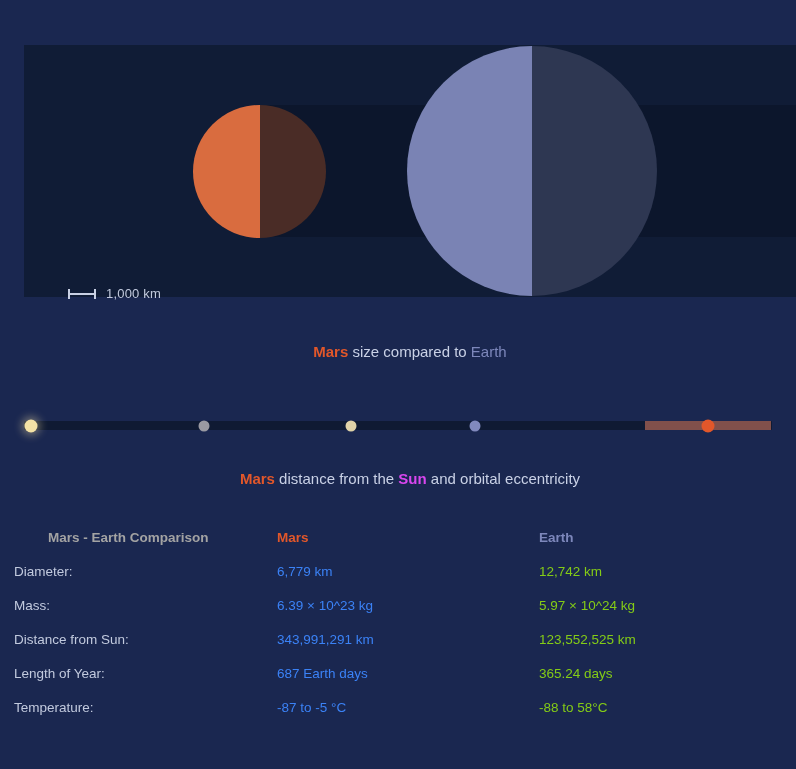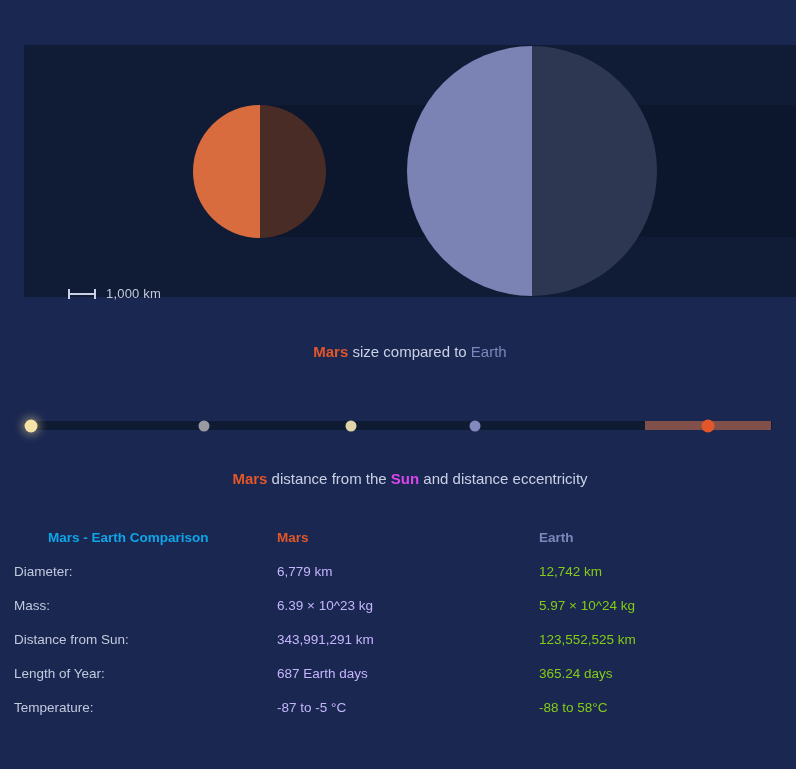--- a/index.html
+++ b/index.html
@@ -158,26 +158,26 @@
     top: 0;
     font-size: 13.5px;
     line-height: 20px;
     white-space: nowrap;
   }
   .c-label { left: 14px;  }
   .c-mars  { left: 277px; }
   .c-earth { left: 539px; }
 
   .trow.head .cell { font-weight: bold; }
-  .trow.head .c-label { color: #0ea5e9; padding-left: 34px; }
+  .trow.head .c-label { color: #a3a3a3; padding-left: 34px; }
   .trow.head .c-mars  { color: #e2572a; }
   .trow.head .c-earth { color: #7d87bb; }
 
   .trow.body .c-label { color: #c2cade; }
-  .trow.body .c-mars  { color: #c4b5fd; }
+  .trow.body .c-mars  { color: #3b82f6; }
   .trow.body .c-earth { color: #84cc16; }
 </style>
 </head>
 <body>
 
 <div id="app">
 
   <div class="stage">
     <div class="panel-outer"></div>
     <div class="panel-inner"></div>
@@ -212,21 +212,21 @@
     <div id="orbit-dots">
         <div class="orbit-dot sun" style="left: 31px; width: 13px; height: 13px; background: rgb(244, 226, 166);"></div>
         <div class="orbit-dot" style="left: 204px; width: 11px; height: 11px; background: rgb(154, 154, 162);"></div>
         <div class="orbit-dot" style="left: 351px; width: 11px; height: 11px; background: rgb(224, 211, 168);"></div>
         <div class="orbit-dot" style="left: 475px; width: 11px; height: 11px; background: rgb(129, 137, 189);"></div>
         <div class="orbit-dot" style="left: 708px; width: 13px; height: 13px; background: rgb(226, 87, 42);"></div>
       </div>
   </div>
 
   <div class="caption" id="caption-distance">
-    <span class="cap-mars">Mars</span><span> distance from the </span><span class="cap-sun">Sun</span><span> and distance eccentricity</span>
+    <span class="cap-mars">Mars</span><span> distance from the </span><span class="cap-sun">Sun</span><span> and orbital eccentricity</span>
   </div>
 
   <div class="table">
     <div class="trow head">
       <span class="cell c-label">Mars - Earth Comparison</span>
       <span class="cell c-mars">Mars</span>
       <span class="cell c-earth">Earth</span>
     </div>
     <div id="table-body">
         <div class="trow body">

